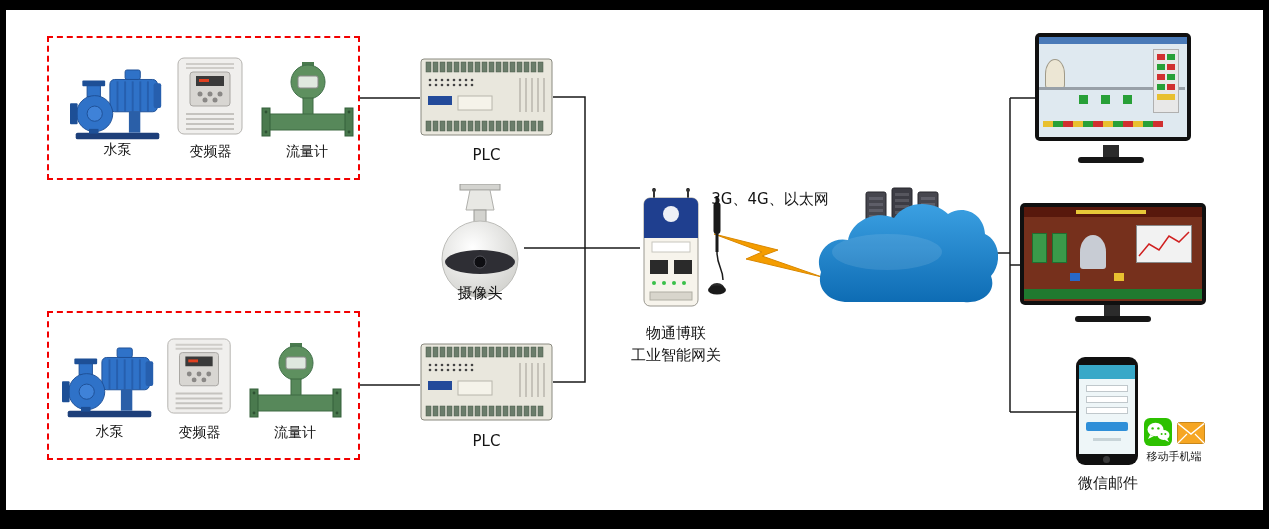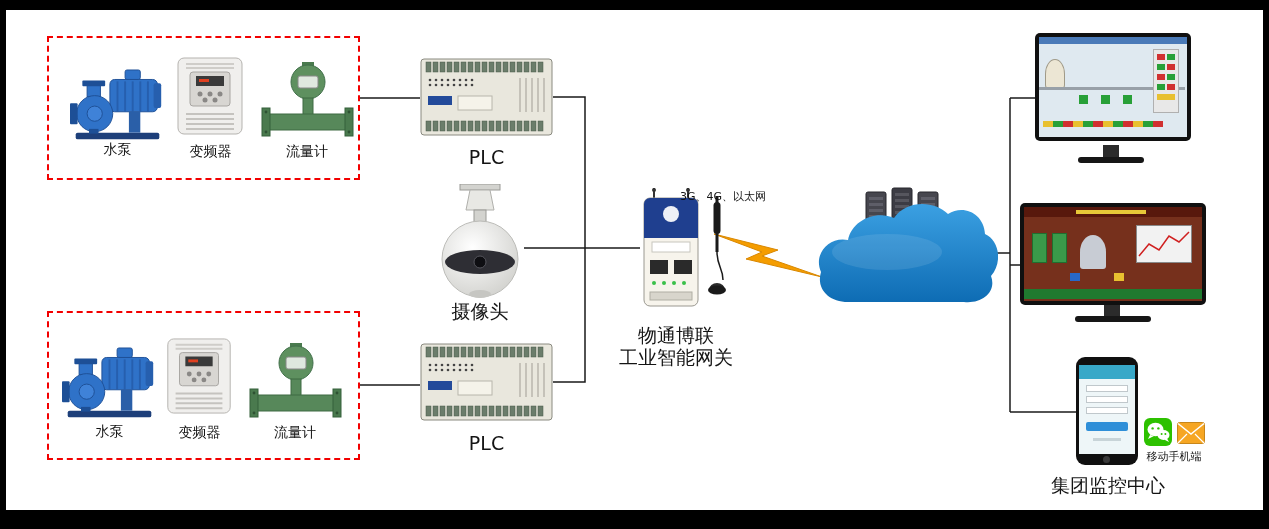--- a/index.html
+++ b/index.html
@@ -2,21 +2,21 @@
 <html><head>
 <meta charset="utf-8">
 <style>
   *{margin:0;padding:0;box-sizing:border-box}
   html,body{background:#000}
   body{font-family:"DejaVu Sans","Liberation Sans",sans-serif}
   #canvas{position:relative;width:1269px;height:529px;background:#000;overflow:hidden}
   #paper{position:absolute;left:6px;top:10px;width:1257px;height:500px;background:#ffffff}
   .abs{position:absolute}
   .cap{position:absolute;text-align:center;font-size:14px;color:#141414;line-height:1.25;white-space:nowrap}
-  .cap-lg{font-size:19px}
+  .cap-lg{font-size:15px}
   .group-box{position:absolute;border:2px dashed #f20000}
   .cloud-label{position:absolute;text-align:center;color:#ffffff;font-size:16px;font-weight:bold;letter-spacing:1px;white-space:nowrap}
   .monitor-frame{position:absolute;background:#101010;border-radius:5px;padding:4px}
   .scr{position:relative;width:100%;height:100%;overflow:hidden}
   .m-neck{position:absolute;background:#2b2b2b}
   .m-base{position:absolute;background:#161616;border-radius:3px}
   .phone-frame{position:absolute;background:#101010;border-radius:9px;padding:8px 3px 11px 3px}
   .phone-scr{position:relative;width:100%;height:100%;background:#eef6f8;overflow:hidden}
   .d{position:absolute}
 </style>
@@ -267,21 +267,21 @@
       </defs>
       <rect x="24" y="0" width="40" height="6" fill="#d3d3cf" stroke="#9a9a96"></rect>
       <path d="M34,6 L54,6 L58,26 L30,26 Z" fill="#e8e8e4" stroke="#b0b0ac"></path>
       <rect x="38" y="26" width="12" height="12" fill="#d3d3cf" stroke="#9a9a96"></rect>
       <circle cx="44" cy="75" r="38" fill="url(#camG)" stroke="#bcbcb8"></circle>
       <ellipse cx="44" cy="78" rx="35" ry="12" fill="#2e2e34"></ellipse>
       <circle cx="44" cy="78" r="6" fill="#0e0e12" stroke="#55555c"></circle>
       <ellipse cx="44" cy="110" rx="11" ry="4" fill="#c6c6c2"></ellipse>
     </svg>
   </div>
-  <div class="cap cap-lg" style="left:436px;top:300px;width:88px">摄像头</div>
+  <div class="cap cap-lg" style="left:436px;top:284px;width:88px">摄像头</div>
 
   <div class="d" style="left:420px;top:339px">
     <svg width="133" height="86" viewBox="0 0 133 86">
       <rect x="1" y="5" width="131" height="76" rx="3" fill="#e9e7dd" stroke="#8a8a80"></rect>
       <g fill="#6b7d6b" stroke="#4a5a4a" stroke-width="0.5">
         <rect x="6" y="8" width="5" height="10"></rect>
           <rect x="13" y="8" width="5" height="10"></rect>
           <rect x="20" y="8" width="5" height="10"></rect>
         <rect x="27" y="8" width="5" height="10"></rect>
           <rect x="34" y="8" width="5" height="10"></rect>
@@ -375,21 +375,21 @@
   <div class="d" style="left:706px;top:196px">
     <svg width="22" height="104" viewBox="0 0 22 104">
       <rect x="9.5" y="0" width="3" height="56" fill="#1a1a1a"></rect>
       <rect x="7.5" y="6" width="7" height="32" rx="3.5" fill="#1a1a1a"></rect>
       <path d="M11,56 C11,70 17,72 17,84" stroke="#1a1a1a" stroke-width="1.5" fill="none"></path>
       <path d="M3,94 a8,7 0 0 1 16,0 Z" fill="#2c2c2c"></path>
       <ellipse cx="11" cy="94" rx="9" ry="4.5" fill="#1a1a1a"></ellipse>
     </svg>
   </div>
 
-  <div class="cap" style="left:680px;top:190px;width:132px;font-size:11px;text-align:left">3G、4G、以太网</div>
+  <div class="cap" style="left:704px;top:190px;width:132px;font-size:15px;text-align:center">3G、4G、以太网</div>
 
   <div class="cap cap-lg" style="left:596px;top:324px;width:160px">物通博联</div>
   <div class="cap cap-lg" style="left:596px;top:346px;width:160px">工业智能网关</div>
 
   <div class="d" style="left:812px;top:182px">
     <svg width="186" height="136" viewBox="0 0 186 136">
       <defs>
         <linearGradient id="cloudG" x1="0" y1="0" x2="0" y2="1">
           <stop offset="0%" stop-color="#3ba0e2"></stop>
             <stop offset="100%" stop-color="#0e6cb4"></stop>
@@ -472,21 +472,21 @@
     <div class="phone-scr">
       <div class="d" style="left:0;top:0;width:100%;height:14px;background:#38a8c8"></div>
       <div class="d" style="left:7px;top:20px;width:42px;height:7px;background:#fff;border:1px solid #c0c8cc"></div>
       <div class="d" style="left:7px;top:31px;width:42px;height:7px;background:#fff;border:1px solid #c0c8cc"></div>
       <div class="d" style="left:7px;top:42px;width:42px;height:7px;background:#fff;border:1px solid #c0c8cc"></div>
       <div class="d" style="left:7px;top:57px;width:42px;height:9px;background:#2f8fd8;border-radius:2px"></div>
       <div class="d" style="left:14px;top:73px;width:28px;height:3px;background:#c8d4d8"></div>
     </div>
     <div class="d" style="left:27px;bottom:2px;width:7px;height:7px;border-radius:50%;background:#3a3a3a"></div>
   </div>
-  <div class="cap cap-lg" style="left:1048px;top:474px;width:120px">集团监控中心</div>
+  <div class="cap cap-lg" style="left:1048px;top:474px;width:120px">微信邮件</div>
 
   <div class="d" style="left:1144px;top:418px">
     <svg width="28" height="28" viewBox="0 0 28 28">
       <rect x="0" y="0" width="28" height="28" rx="6" fill="#2dc100"></rect>
       <ellipse cx="11.5" cy="11.5" rx="8" ry="6.8" fill="#ffffff"></ellipse>
       <path d="M6,17 L4,21 L10,18 Z" fill="#ffffff"></path>
       <circle cx="8.6" cy="10.4" r="1.2" fill="#2dc100"></circle>
         <circle cx="14.4" cy="10.4" r="1.2" fill="#2dc100"></circle>
       <ellipse cx="19.5" cy="17" rx="6" ry="5" fill="#ffffff"></ellipse>
       <path d="M23,20.5 L25,24 L20,21.5 Z" fill="#ffffff"></path>

